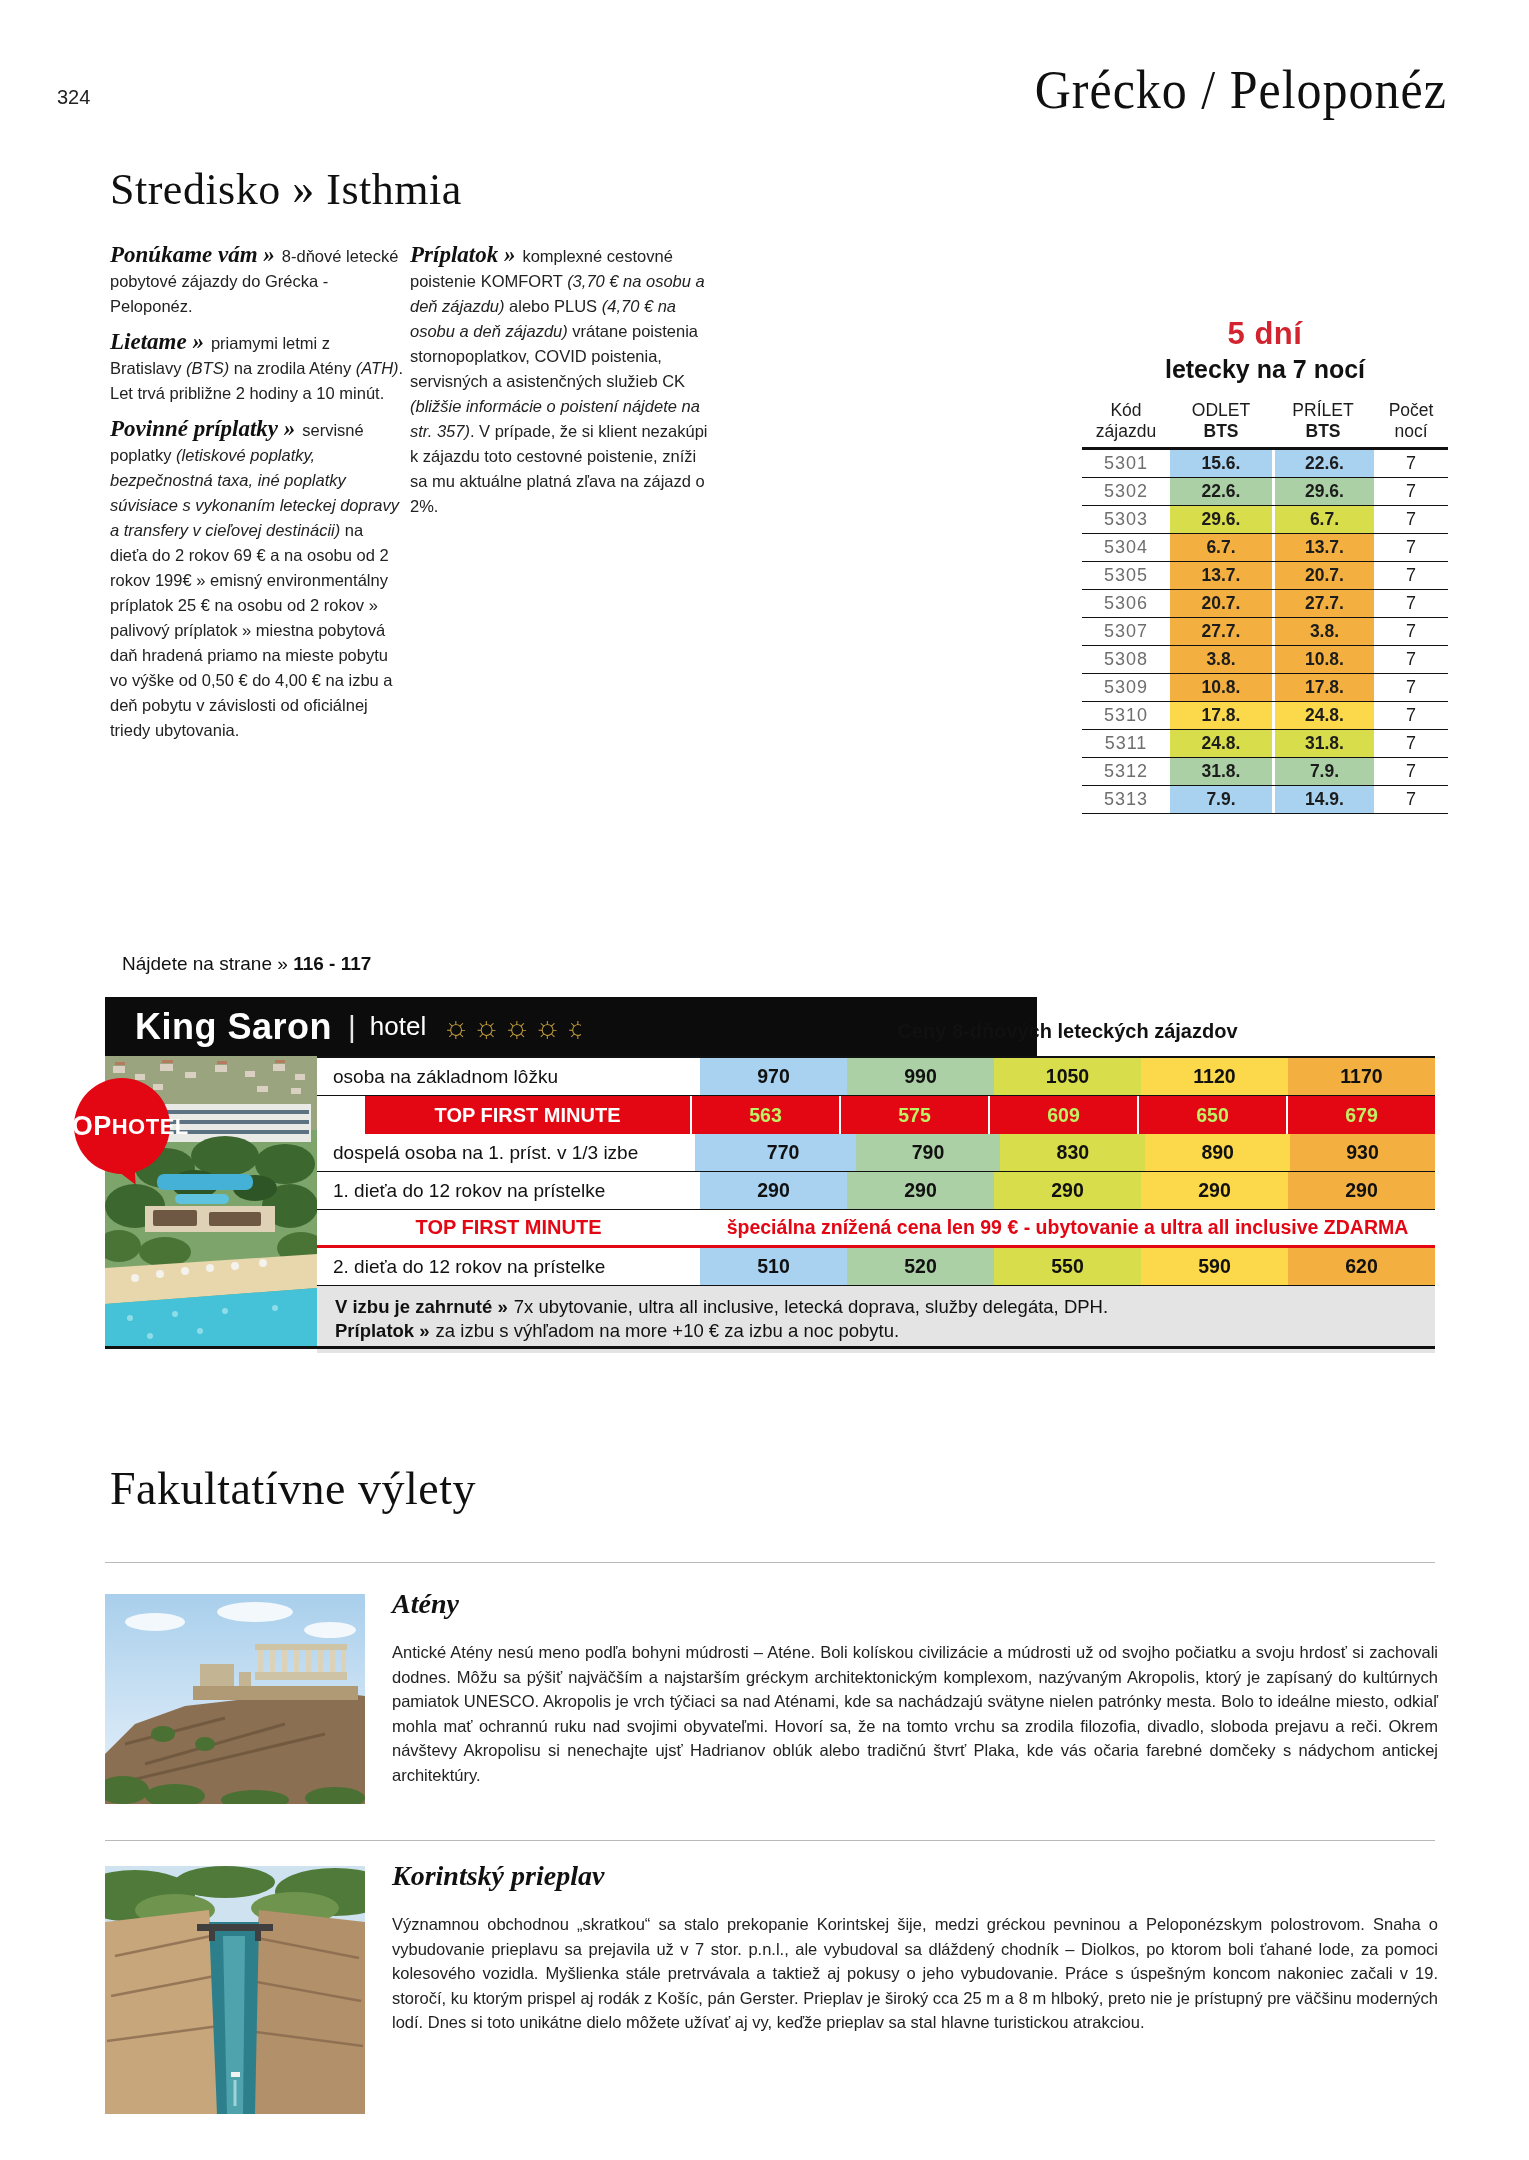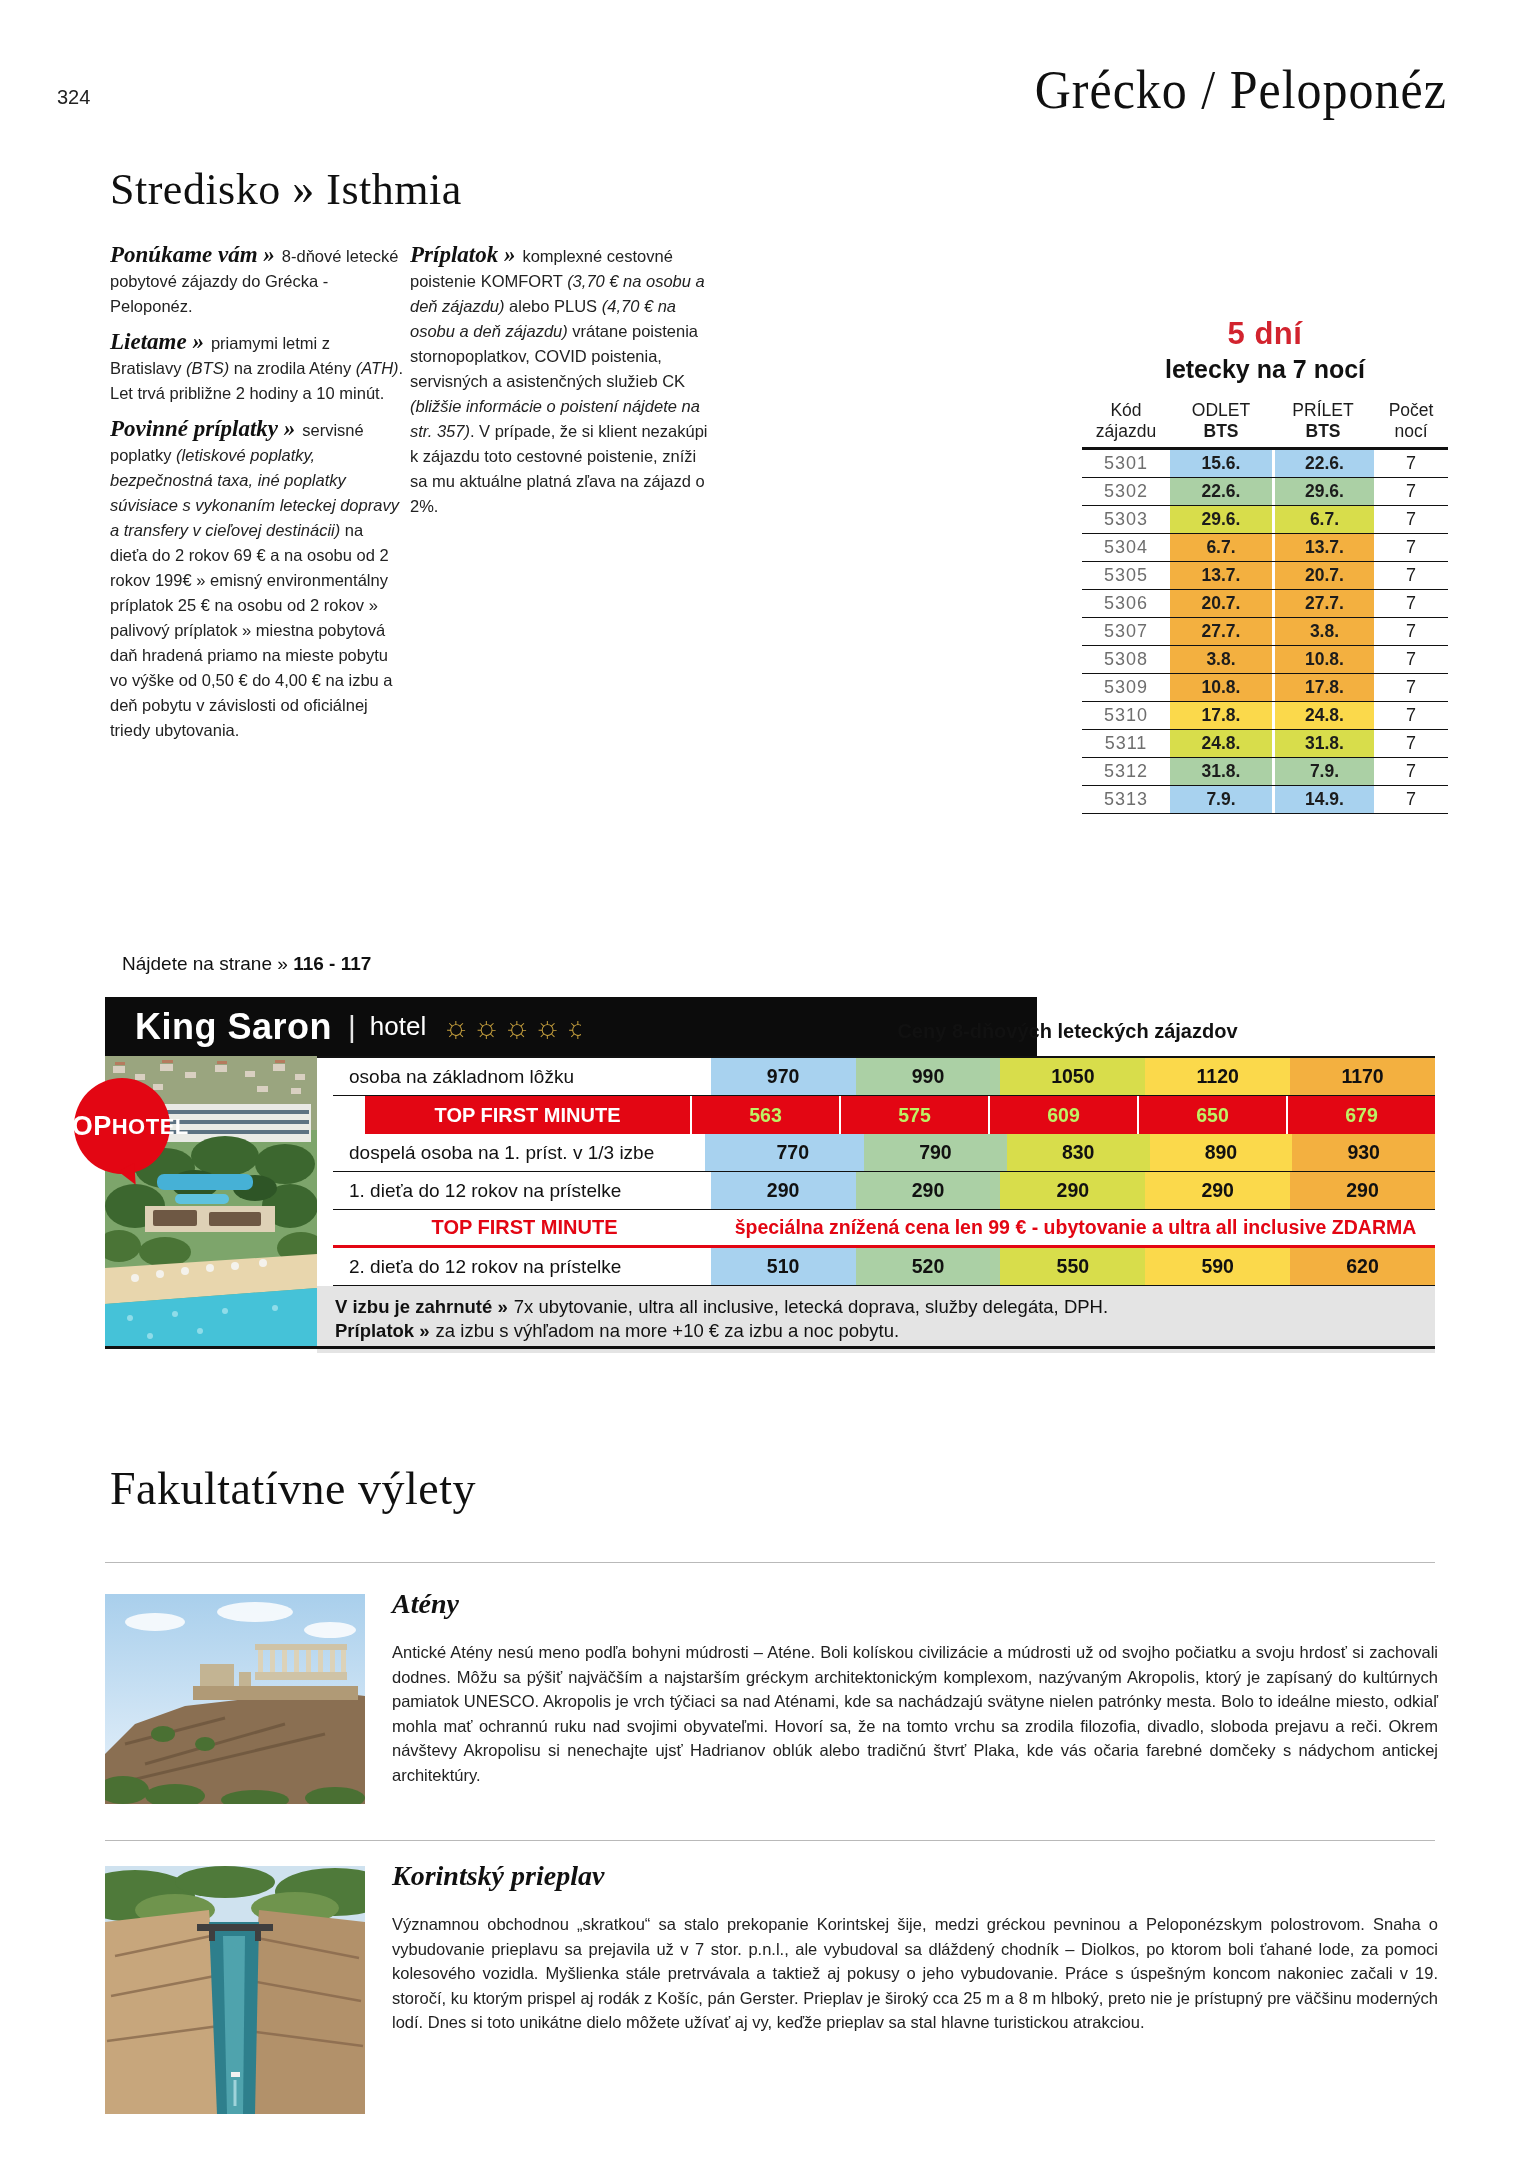--- a/index.html
+++ b/index.html
@@ -68,21 +68,21 @@
   }
   .top-badge:after{
     content:"";position:absolute;bottom:-12px;left:48px;width:0;height:0;
     border-left:9px solid transparent;border-right:9px solid transparent;
     border-top:20px solid #e30613;transform:rotate(-28deg);
   }
   .badge-l1{font-size:27px;font-weight:800;letter-spacing:0.5px;}
   .badge-l2{font-size:22px;font-weight:600;letter-spacing:0.5px;margin-top:2px;}
 
   .price-table{position:absolute;left:317px;top:1056px;width:1118px;border-top:2.5px solid #111;box-sizing:border-box;}
-  .pt-row{display:flex;height:38px;box-sizing:border-box;margin-left:16px;}
+  .pt-row{display:flex;height:38px;box-sizing:border-box;}
   .pt-row.normal{border-bottom:1.5px solid #111;background:#fff;}
   .pt-label{width:383px;display:flex;align-items:center;padding-left:16px;box-sizing:border-box;font-size:19px;color:#111;}
   .pt-cell{width:147px;display:flex;align-items:center;justify-content:center;font-size:19.5px;font-weight:700;color:#111;}
   .pt-row.red{background:#fff;}
   .pt-red-gap{width:58px;background:#fff;}
   .pt-row.red .pt-inner{display:flex;flex:1;background:#e30613;}
   .pt-row.red .pt-label{width:325px;justify-content:center;padding-left:0;color:#fff;font-weight:700;font-size:20px;}
   .pt-row.red .pt-cell{color:#bef264;border-left:2.5px solid #fff;}
   .pt-row.promo{border-bottom:3.5px solid #e30613;background:#fff;}
   .pt-row.promo .pt-label{width:383px;justify-content:center;padding-left:0;color:#e30613;font-weight:700;font-size:20px;}

